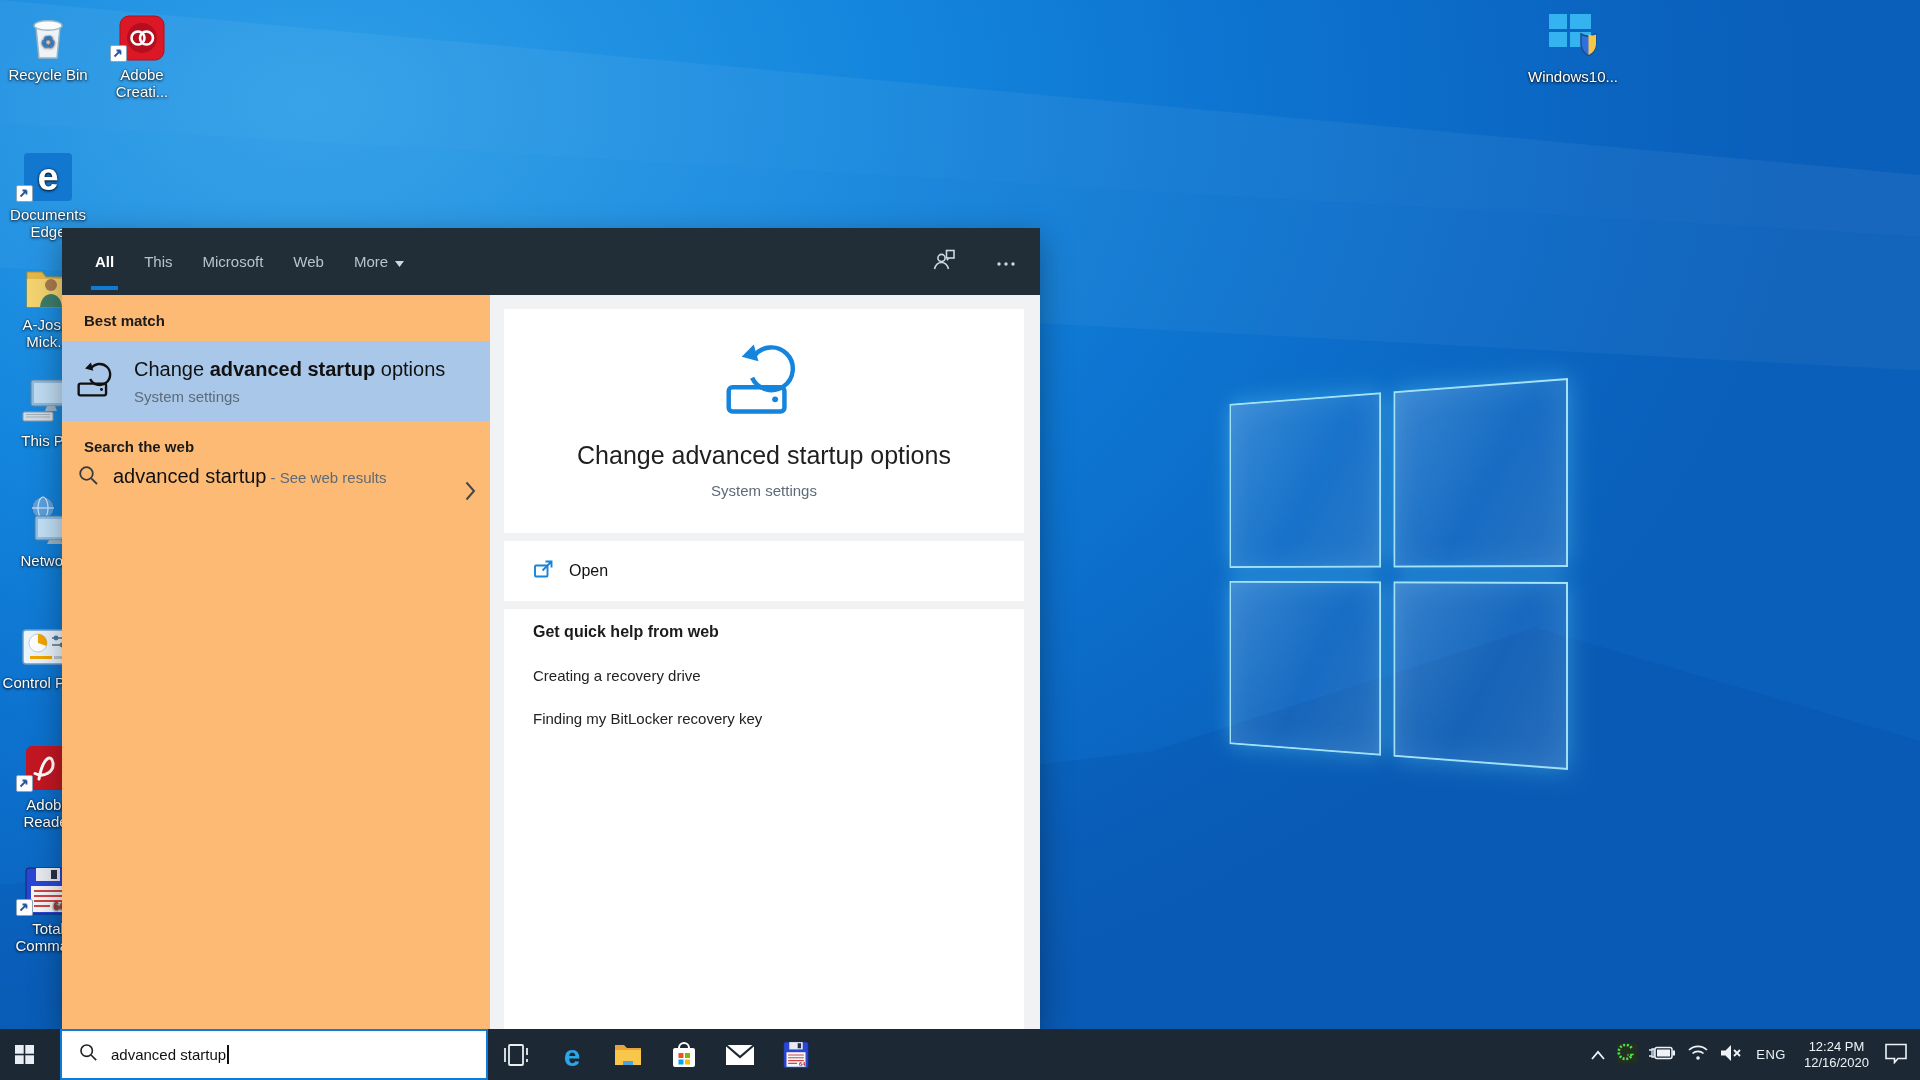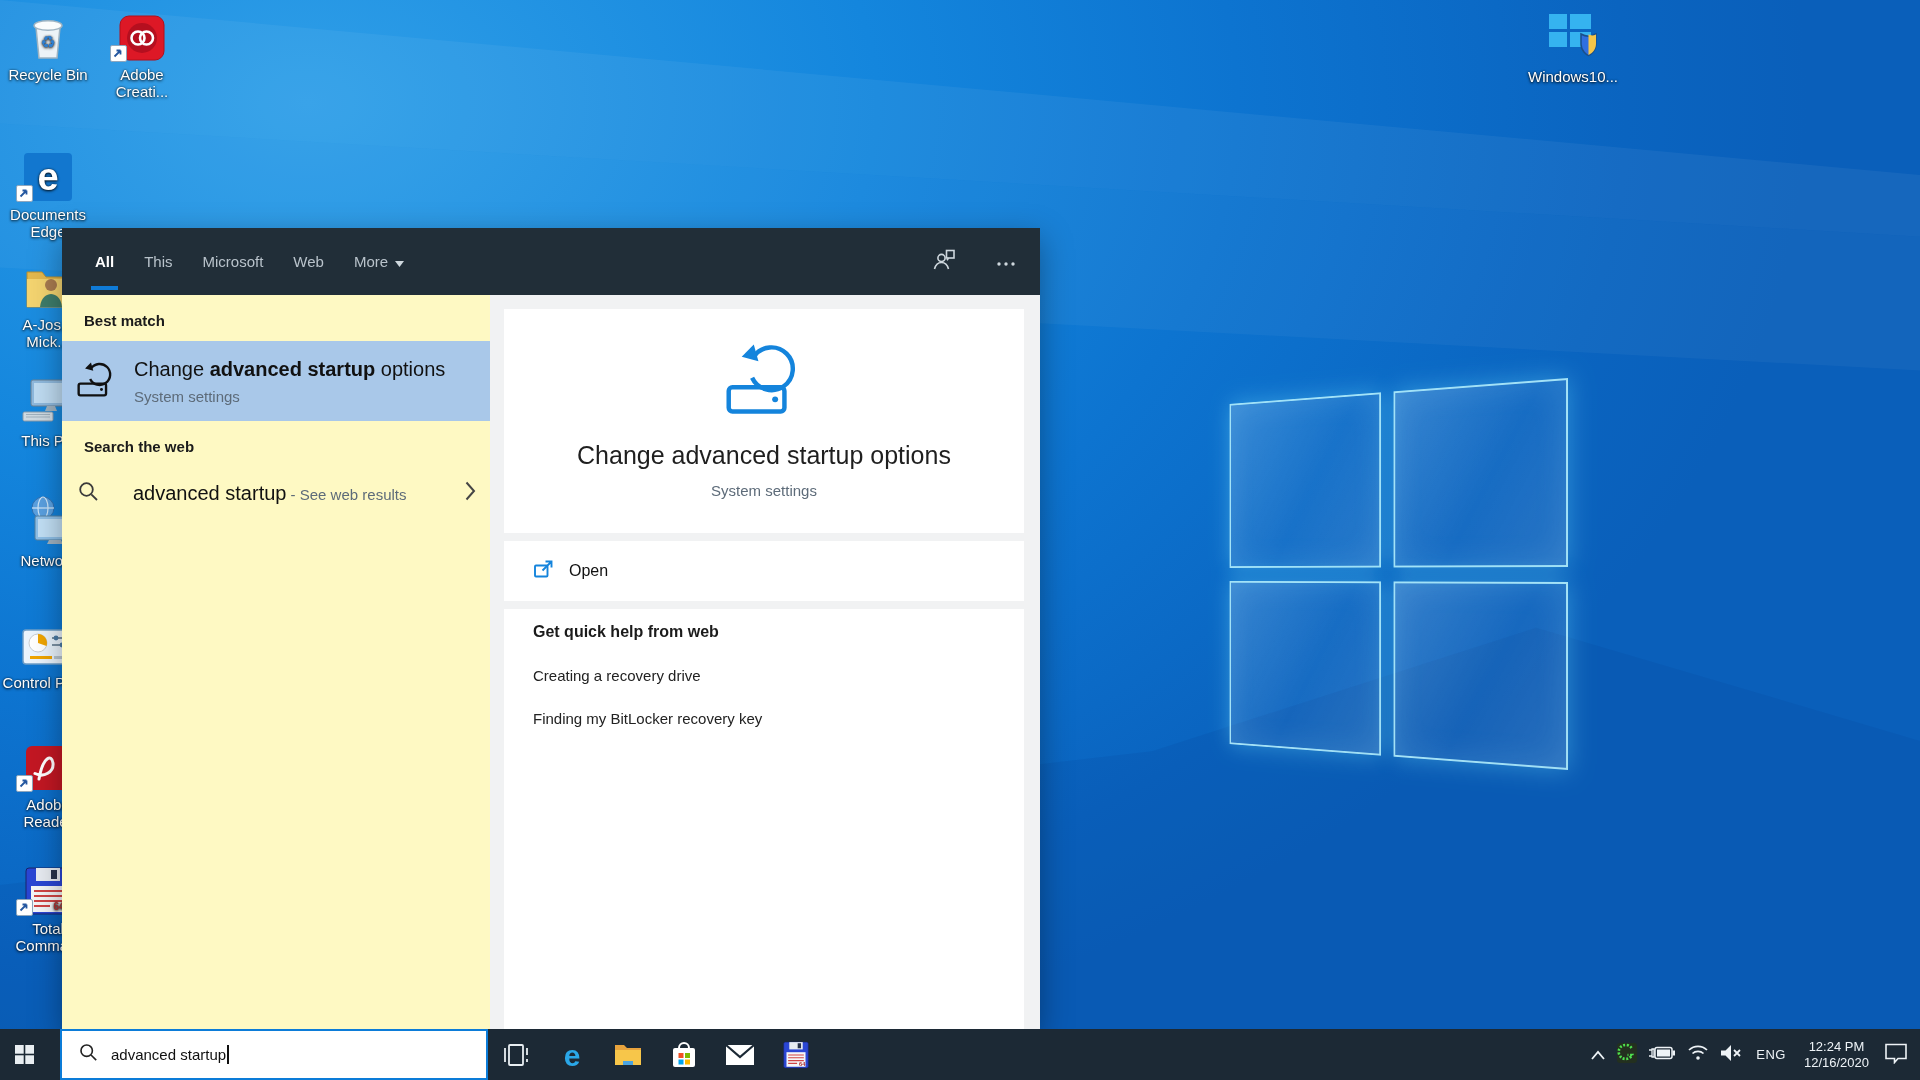--- a/index.html
+++ b/index.html
@@ -34,29 +34,29 @@
   .flyout{position:absolute;left:62px;top:228px;width:978px;height:801px;z-index:10;display:flex;flex-direction:column;
     box-shadow:0 10px 30px rgba(0,0,0,.35);}
   .fly-header{height:67px;background:#212e38;display:flex;align-items:stretch;padding:0 24px 0 33px;flex:none;}
   .tab{display:flex;align-items:center;margin-right:30px;font-size:15px;color:#b9c3cb;position:relative;cursor:default;}
   .tab.active{color:#fff;font-weight:bold;justify-content:flex-end;}
   .tab.active::after{content:"";position:absolute;left:-4px;right:-4px;bottom:5px;height:4px;background:#0f7bd7;}
   .tab .dd{margin-left:7px;display:inline-block;}
   .hdr-right{margin-left:auto;display:flex;align-items:center;gap:40px;}
 
   .fly-body{flex:1;display:flex;background:#f1f2f3;overflow:hidden;}
-  .left-col{width:428px;flex:none;background:#fef9c3;}
+  .left-col{width:428px;flex:none;background:#fdba74;}
   .sec-label{font-weight:bold;font-size:15px;color:#1b1b1b;margin:17px 0 0 22px;}
   .bm-row{margin-top:12px;height:80px;background:#a9c8e9;display:flex;align-items:center;}
   .bm-icon{margin-left:13px;flex:none;}
   .bm-text{margin-left:17px;}
   .bm-title{font-size:20px;color:#111;}
   .bm-title b{font-weight:bold;}
   .bm-sub{font-size:15px;color:#5d6b79;margin-top:7px;}
-  .web-row{margin-top:10px;height:56px;display:flex;align-items:center;position:relative;gap:20px;}
+  .web-row{margin-top:10px;height:56px;display:flex;position:relative;}
   .web-icon{margin-left:16px;flex:none;}
   .web-text{margin-left:14px;font-size:20px;color:#111;}
   .web-text .suffix{font-size:15px;color:#5d6b79;}
   .web-chevron{position:absolute;right:14px;top:50%;transform:translateY(-50%);}
 
   .right-col{flex:1;padding:14px 16px 0 14px;display:flex;flex-direction:column;gap:8px;}
   .card{background:#fff;}
   .card1{height:224px;display:flex;flex-direction:column;align-items:center;flex:none;}
   .big-icon{margin-top:30px;}
   .pv-title{font-size:25px;color:#1f1f1f;margin-top:20px;}

